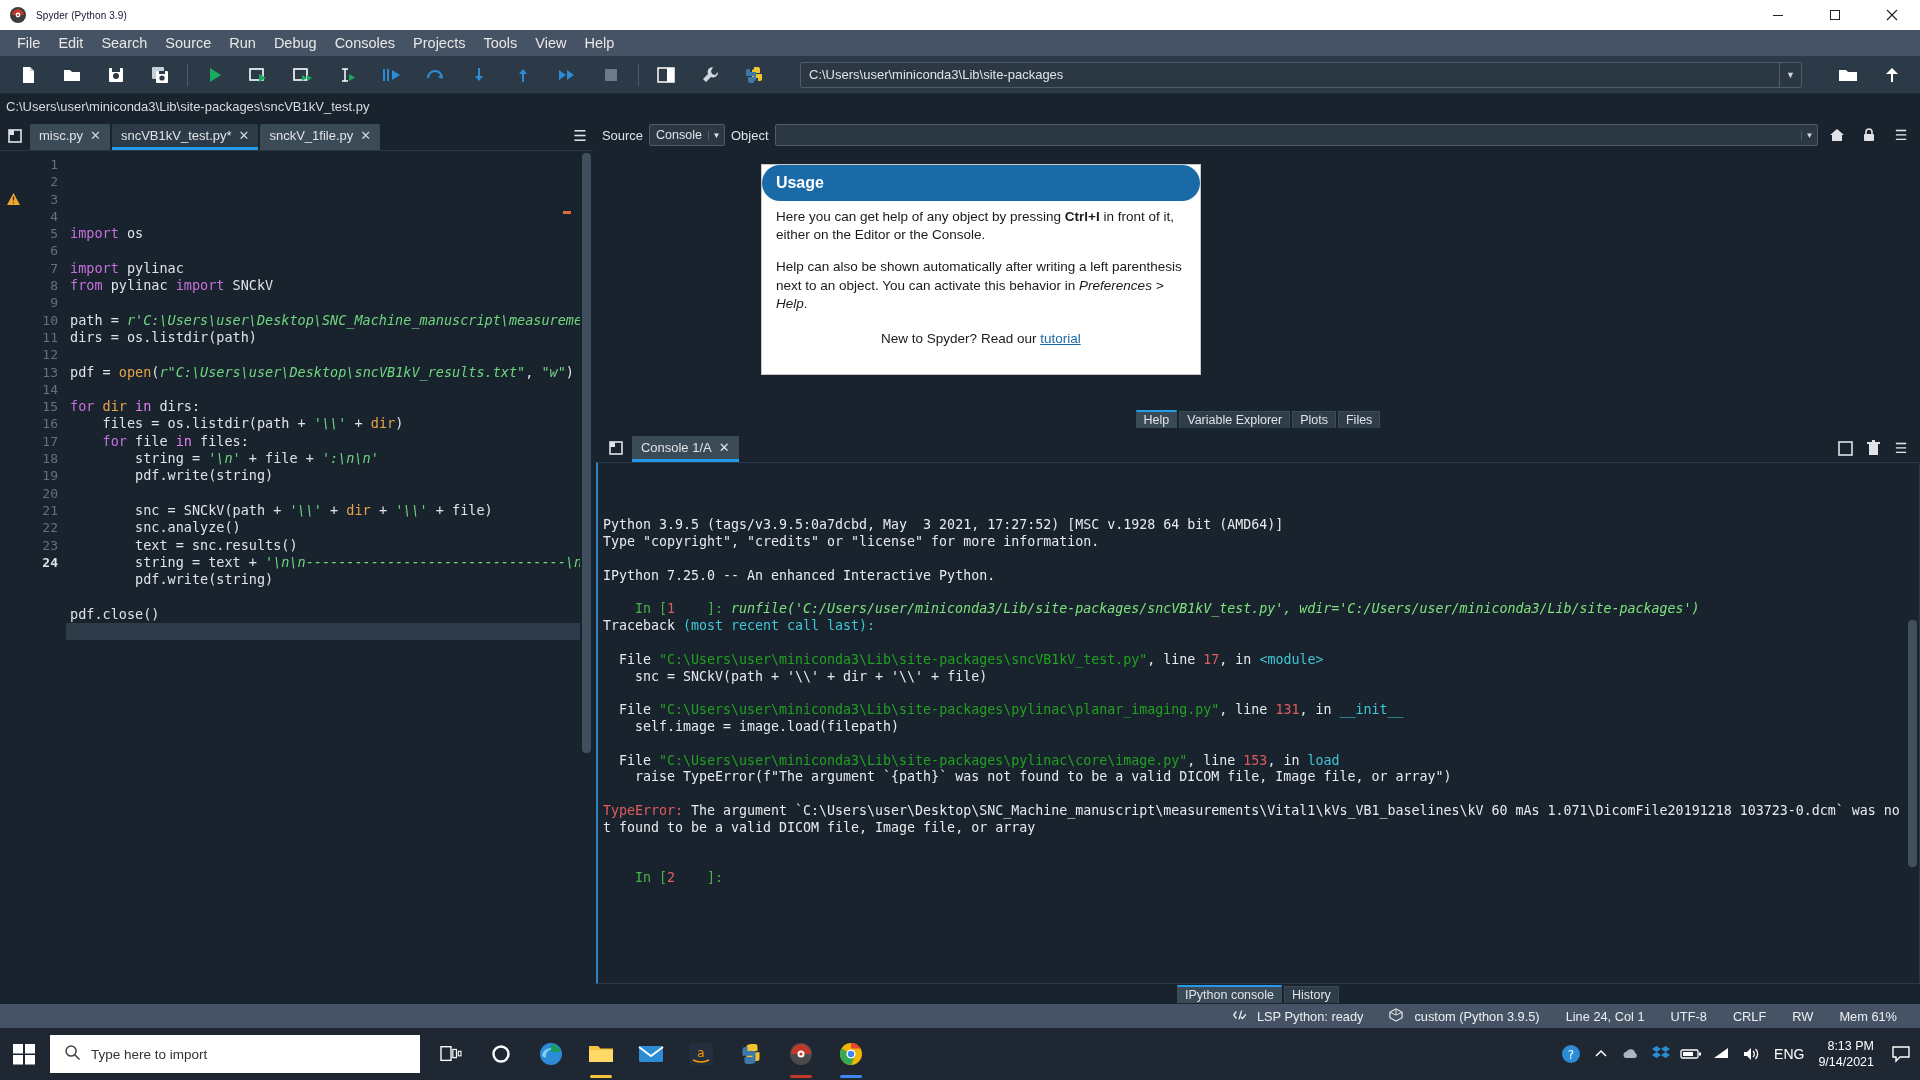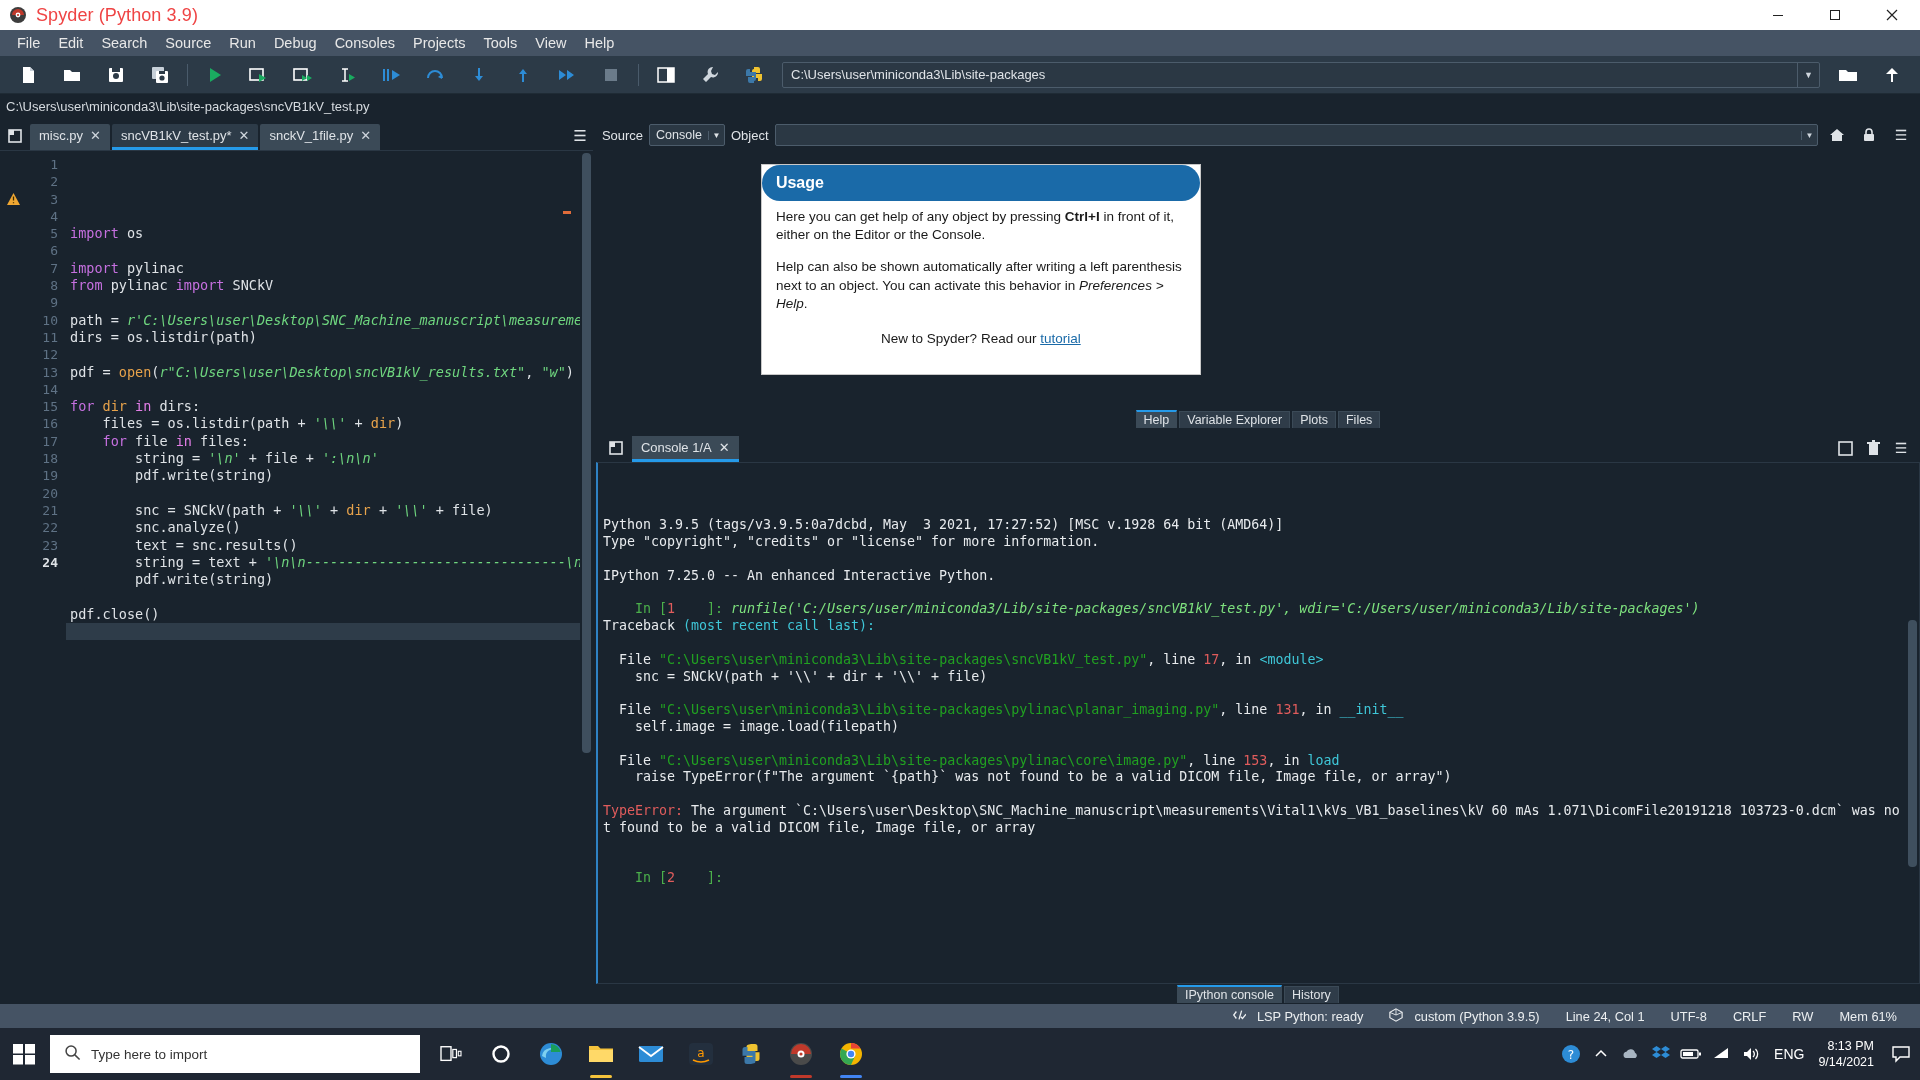--- a/index.html
+++ b/index.html
@@ -12,21 +12,21 @@
   }
   .app { width: 1920px; height: 1080px; display: flex; flex-direction: column; }
 
   
   .titlebar {
     height: 30px; background: #ffffff; display: flex; align-items: center;
     flex: 0 0 30px; color: #1a1a1a;
   }
   .titlebar .logo { width: 18px; height: 18px; margin-left: 9px; margin-right: 9px; position: relative; }
   .titlebar .logo svg { display:block; }
-  .titlebar .title { font-size: 18px; color: #ef4444; letter-spacing: .1px; }
+  .titlebar .title { font-size: 10px; color: #0f172a; letter-spacing: .1px; }
   .titlebar .wbtns { margin-left: auto; display: flex; height: 30px; }
   .titlebar .wbtn {
     width: 57px; height: 30px; display: flex; align-items: center; justify-content: center;
     color: #222; font-size: 14px;
   }
 
   
   .menubar {
     flex: 0 0 26px; height: 26px; background: #455364; display: flex; align-items: center;
     padding-left: 8px; gap: 0px;
@@ -40,21 +40,21 @@
     flex: 0 0 38px; height: 38px; background: #2c3a47; display: flex; align-items: center;
     padding: 0 6px; gap: 0px; border-bottom: 1px solid #1f2b35;
   }
   .tb-btn {
     width: 44px; height: 34px; display: flex; align-items: center; justify-content: center;
     color: #e6e6e6;
   }
   .tb-sep { width: 1px; height: 22px; background: #4a5b6b; margin: 0 5px; }
   .path-combo {
     flex: 1 1 auto; height: 26px; background: #2b3844; border: 1px solid #4c5c6b;
-    display: flex; align-items: center; margin: 0 6px; border-radius: 2px; min-width: 0;
+    display: flex; align-items: center; margin: 0 24px; border-radius: 2px; min-width: 0;
   }
   .path-combo .ptxt {
     flex: 1 1 auto; padding: 0 8px; font-size: 13px; color: #dfe3e7; white-space: nowrap;
     overflow: hidden; text-overflow: ellipsis;
   }
   .path-combo .pcaret {
     width: 22px; height: 24px; display:flex; align-items:center; justify-content:center;
     border-left: 1px solid #4c5c6b; font-size: 9px; color:#cfd6dd;
   }
 

